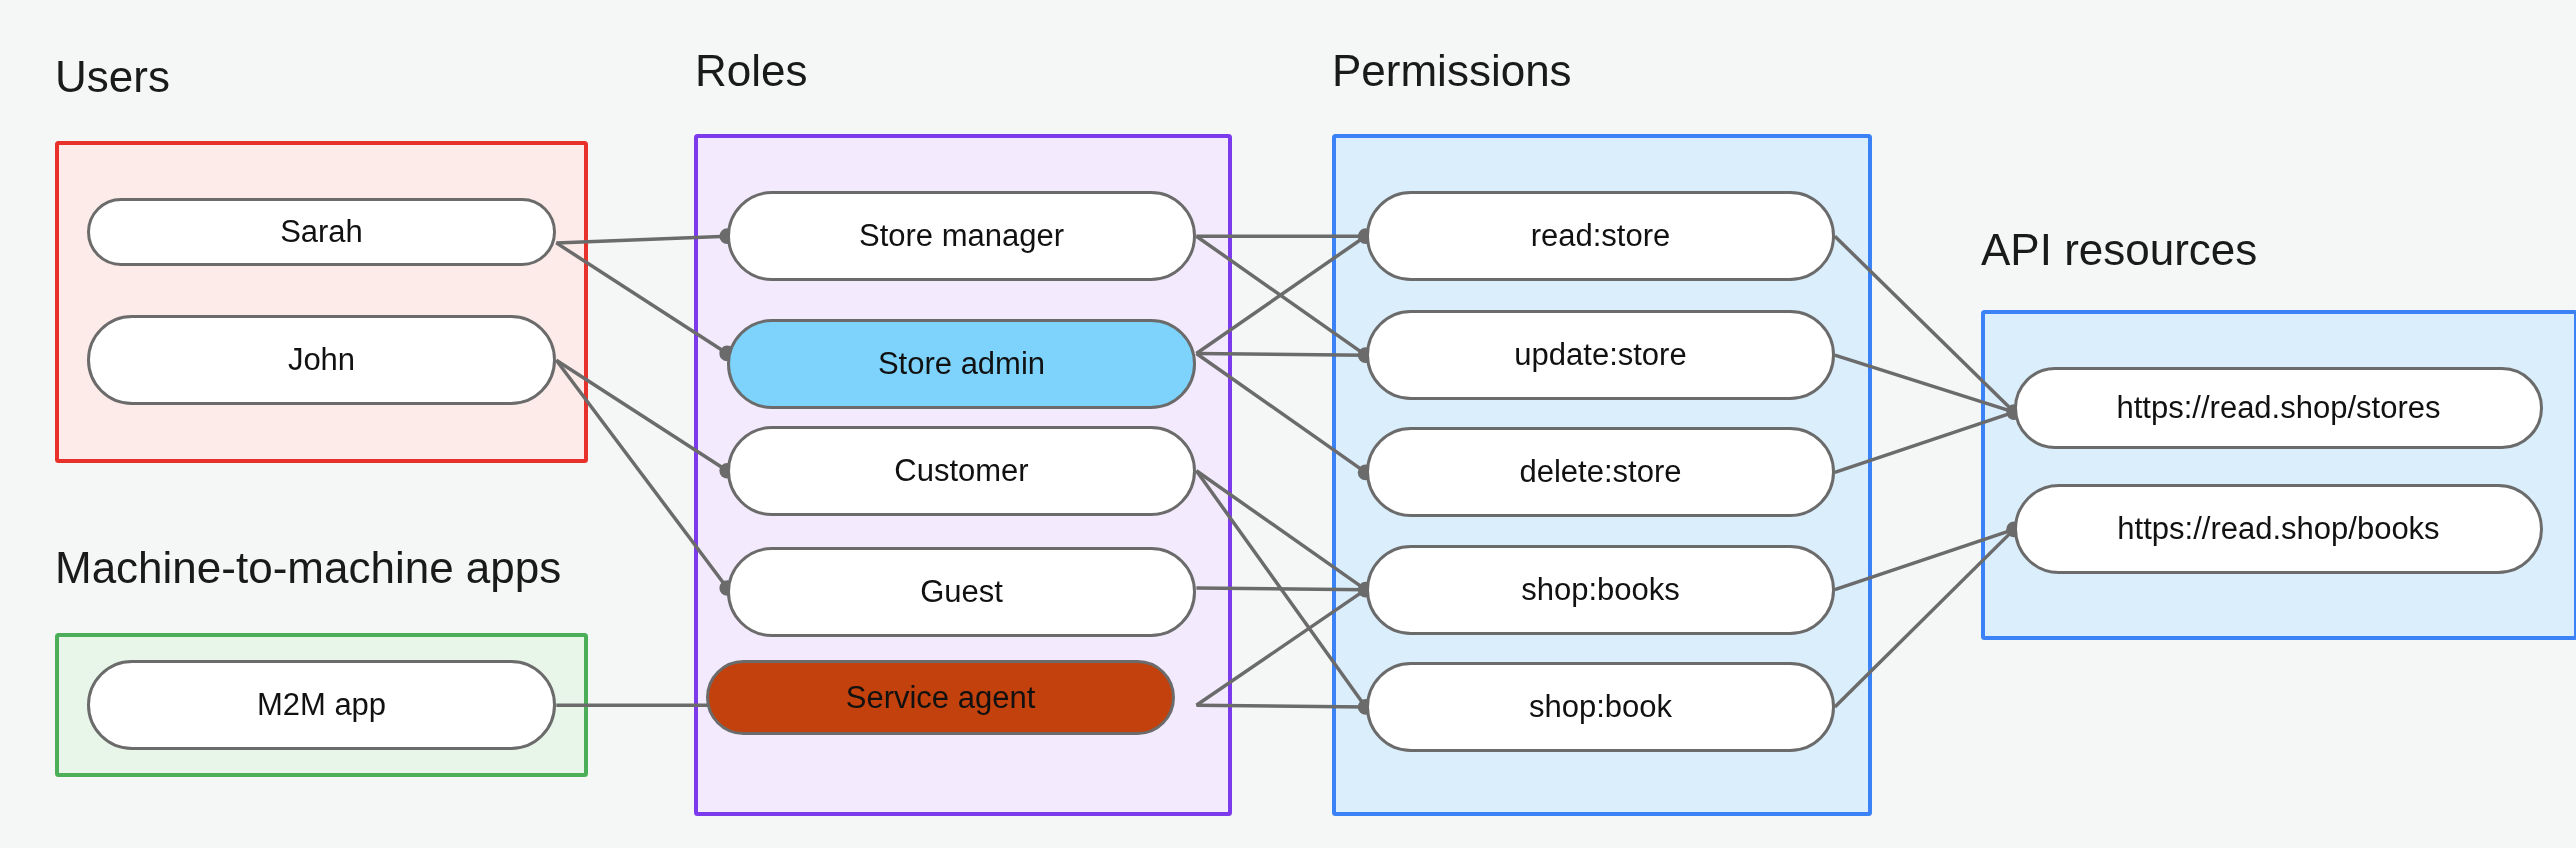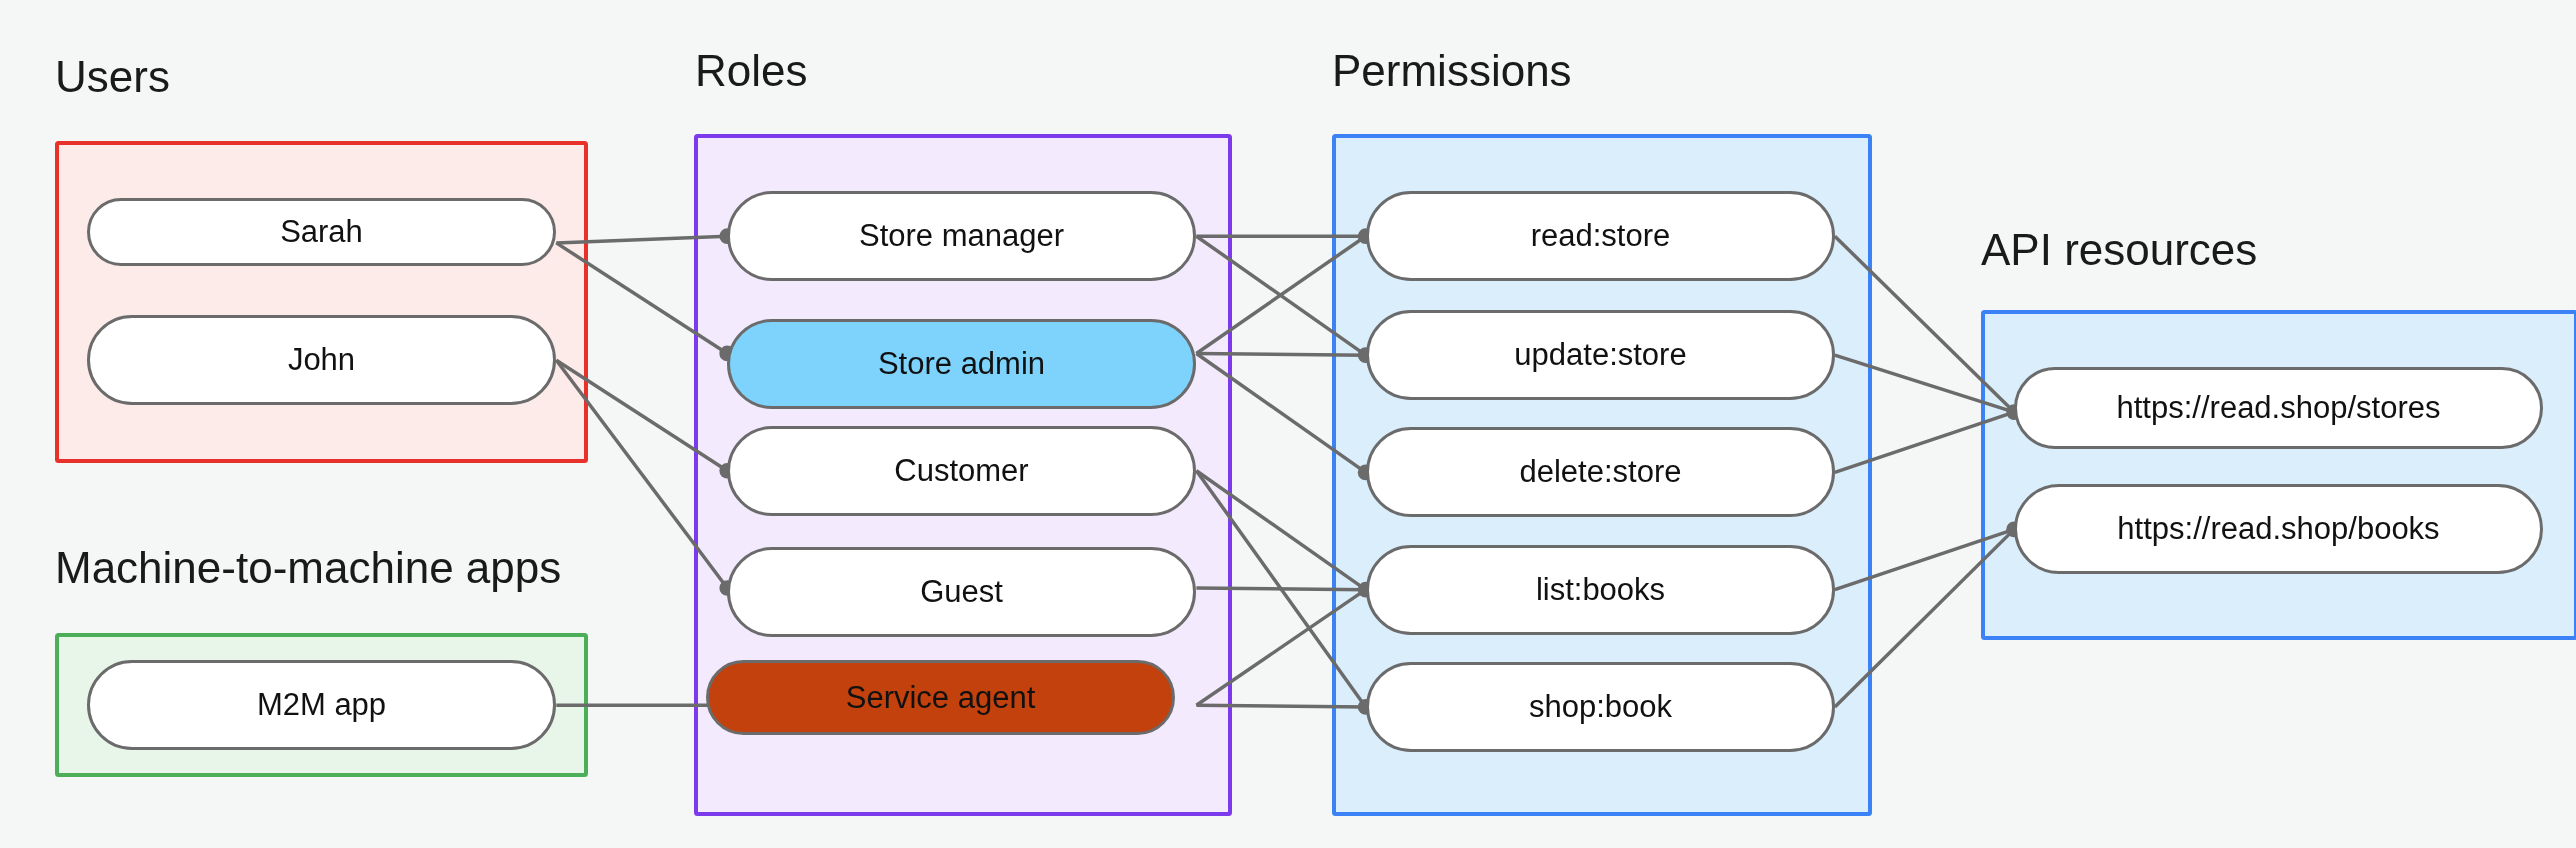--- a/index.html
+++ b/index.html
@@ -69,19 +69,19 @@
       <div class="node" style="left: 87px; top: 315px; width: 469px; height: 90px; border-color: rgb(107, 107, 107); background: rgb(255, 255, 255);">John</div>
       <div class="node" style="left: 87px; top: 660px; width: 469px; height: 90px; border-color: rgb(107, 107, 107); background: rgb(255, 255, 255);">M2M app</div>
       <div class="node" style="left: 727px; top: 191px; width: 469px; height: 90px; border-color: rgb(107, 107, 107); background: rgb(255, 255, 255);">Store manager</div>
       <div class="node" style="left: 727px; top: 308px; width: 469px; height: 90px; border-color: rgb(107, 107, 107); background: #7dd3fc; margin-top: 11px;">Store admin</div>
       <div class="node" style="left: 727px; top: 426px; width: 469px; height: 90px; border-color: rgb(107, 107, 107); background: rgb(255, 255, 255);">Customer</div>
       <div class="node" style="left: 727px; top: 547px; width: 469px; height: 90px; border-color: rgb(107, 107, 107); background: rgb(255, 255, 255);">Guest</div>
       <div class="node" style="left: 706px; top: 660px; width: 469px; height: 75px; border-color: rgb(107, 107, 107); background: #c2410c;">Service agent</div>
       <div class="node" style="left: 1366px; top: 191px; width: 469px; height: 90px; border-color: rgb(107, 107, 107); background: rgb(255, 255, 255);">read:store</div>
       <div class="node" style="left: 1366px; top: 310px; width: 469px; height: 90px; border-color: rgb(107, 107, 107); background: rgb(255, 255, 255);">update:store</div>
       <div class="node" style="left: 1366px; top: 427px; width: 469px; height: 90px; border-color: rgb(107, 107, 107); background: rgb(255, 255, 255);">delete:store</div>
-      <div class="node" style="left: 1366px; top: 545px; width: 469px; height: 90px; border-color: rgb(107, 107, 107); background: rgb(255, 255, 255);">list:books</div>
+      <div class="node" style="left: 1366px; top: 545px; width: 469px; height: 90px; border-color: rgb(107, 107, 107); background: rgb(255, 255, 255);">shop:books</div>
       <div class="node" style="left: 1366px; top: 662px; width: 469px; height: 90px; border-color: rgb(107, 107, 107); background: rgb(255, 255, 255);">shop:book</div>
       <div class="node" style="left: 2014px; top: 367px; width: 529px; height: 82px; border-color: rgb(107, 107, 107); background: rgb(255, 255, 255);">https://read.shop/stores</div>
       <div class="node" style="left: 2014px; top: 484px; width: 529px; height: 90px; border-color: rgb(107, 107, 107); background: rgb(255, 255, 255);">https://read.shop/books</div>
     </div>
 </div>
 
 
 </body></html>

